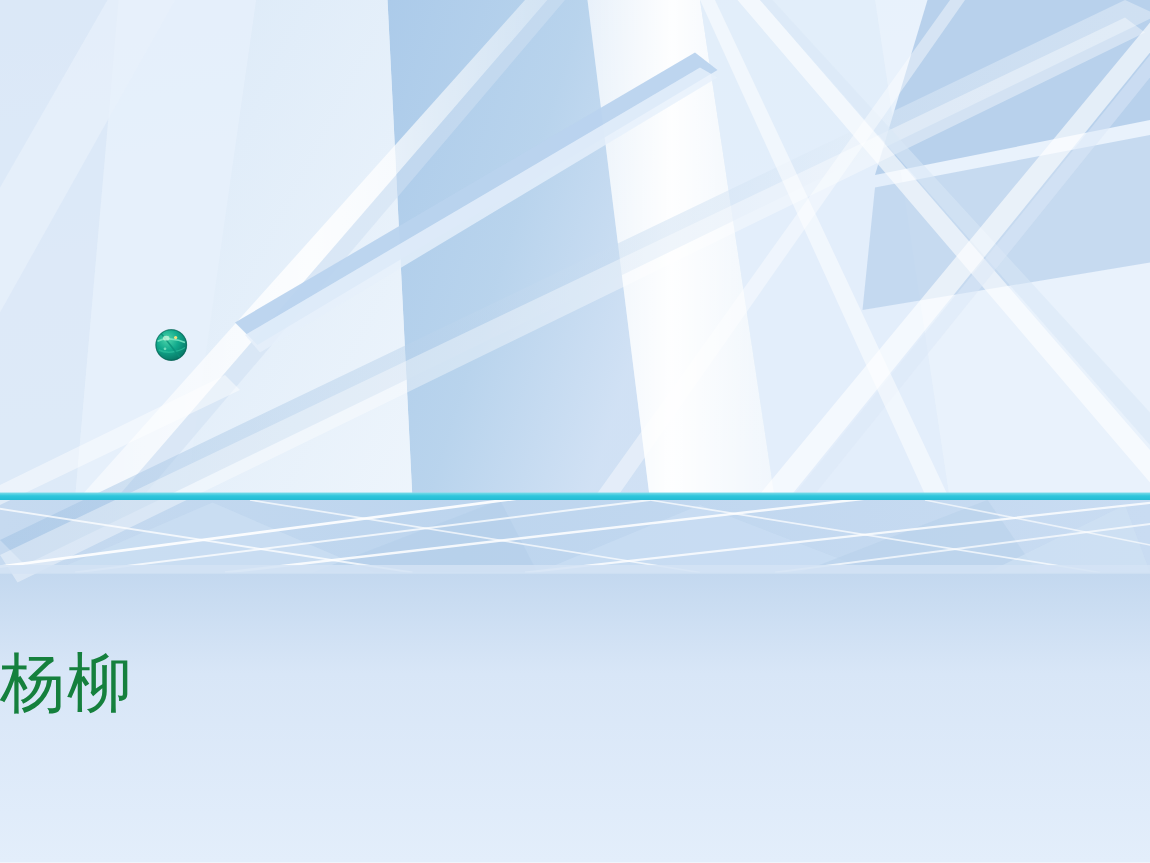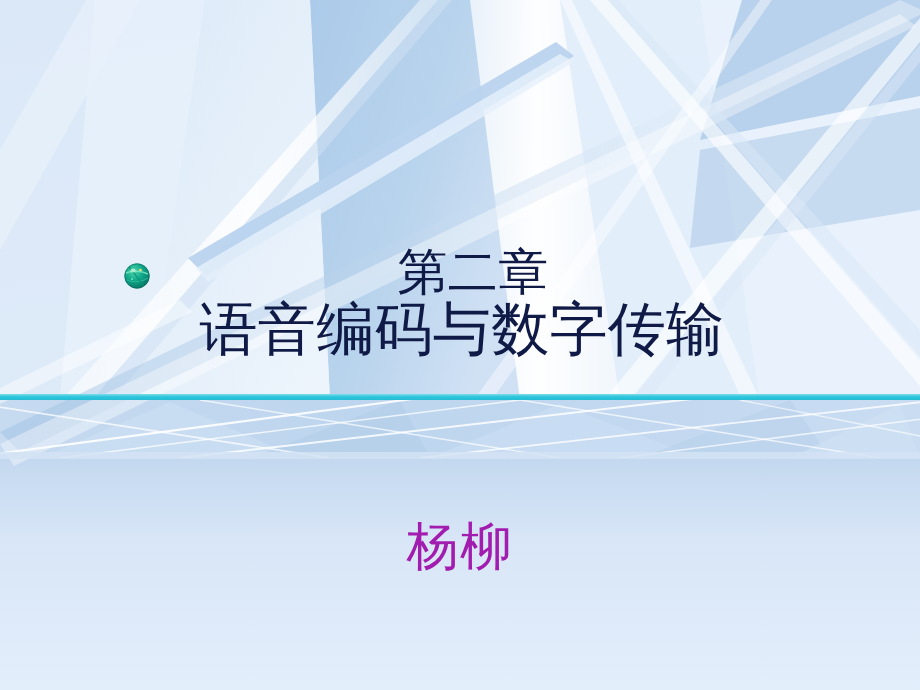--- a/index.html
+++ b/index.html
@@ -56,22 +56,21 @@
     display: block;
     font-size: 58px;
     padding-left: 4px;
   }
 
   .subtitle-block {
     position: absolute;
     left: 0;
     top: 512px;
     width: 920px;
-    text-align: center;
-    color: #a21caf;
+    color: #15803d;
     font-size: 52px;
     letter-spacing: 0.03em;
   }
 
   
   .globe-bullet {
     position: absolute;
     left: 123px;
     top: 262px;
     width: 28px;
@@ -214,20 +213,16 @@
     <circle cx="14" cy="14" r="12.5" fill="url(#globeG)"></circle>
     <path d="M3 11 C9 8, 19 9, 25 12" stroke="#7fe9c4" stroke-width="1.4" fill="none" opacity="0.85"></path>
     <path d="M4 18 C10 21, 19 20, 25 16" stroke="#2fbf9c" stroke-width="1.2" fill="none" opacity="0.7"></path>
     <path d="M6 5 C12 12, 16 18, 21 24" stroke="#0a8f78" stroke-width="1.3" fill="none" opacity="0.8"></path>
     <ellipse cx="10" cy="8.5" rx="2.6" ry="1.9" fill="#bdf3d8" opacity="0.85"></ellipse>
     <circle cx="17.5" cy="8" r="1.3" fill="#ffe27a" opacity="0.95"></circle>
     <circle cx="9" cy="17" r="1.1" fill="#8ae8c6" opacity="0.8"></circle>
     <circle cx="14" cy="14" r="12.3" fill="none" stroke="#035b4e" stroke-width="0.9" opacity="0.6"></circle>
   </svg>
 
-  <div class="title-block">
-    <span class="title-line-1">第二章</span>
-    <span class="title-line-2">语音编码与数字传输</span>
-  </div>
 
   <div class="subtitle-block">杨柳</div>
 
 </div>
 
 </body></html>

